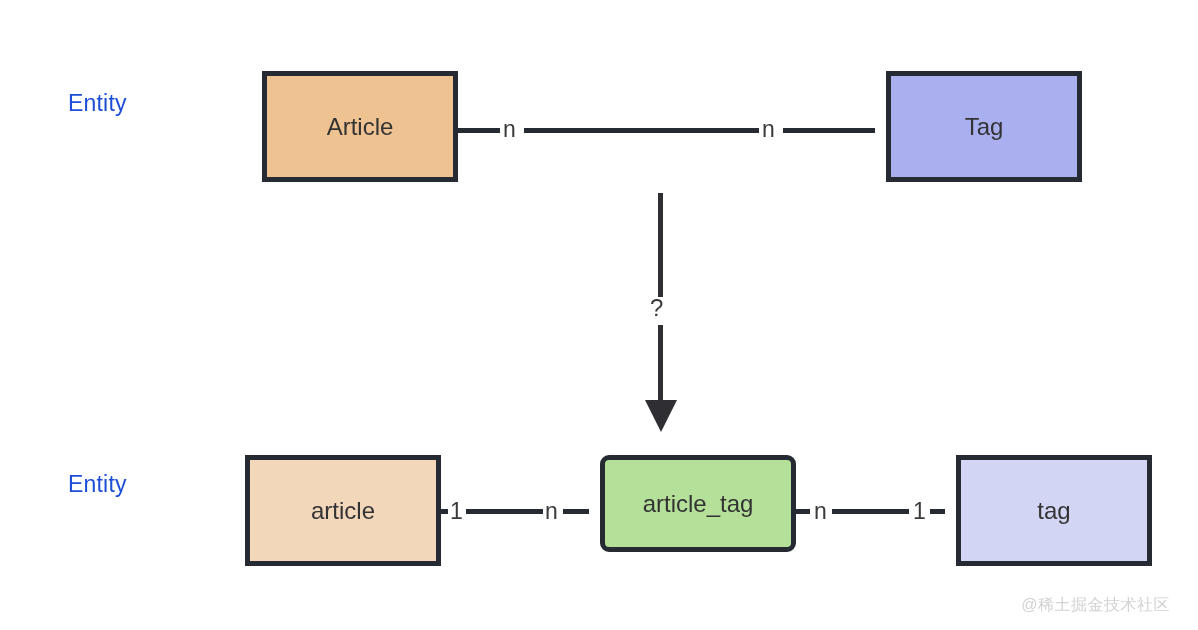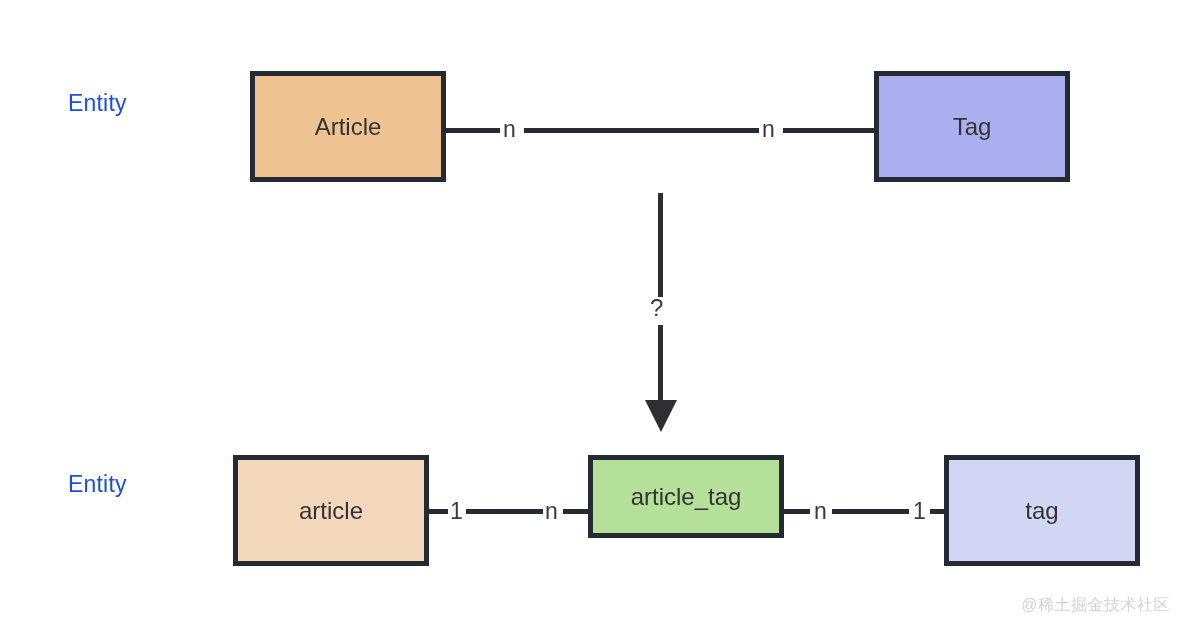--- a/index.html
+++ b/index.html
@@ -35,37 +35,38 @@
     position: absolute;
     box-sizing: border-box;
     border: 5px solid #262a33;
     display: flex;
     align-items: center;
     justify-content: center;
     color: #333333;
     font-size: 24px;
     font-weight: normal;
     z-index: 3;
+    margin-left: 12px;
   }
   .node-label {
     pointer-events: none;
     line-height: 1;
   }
 
   #node-article-entity {
     left: 250px; top: 71px; width: 196px; height: 111px;
   }
   #node-tag-entity {
     left: 874px; top: 71px; width: 196px; height: 111px;
   }
   #node-article-table {
     left: 233px; top: 455px; width: 196px; height: 111px;
   }
   #node-article-tag-table {
-    left: 588px; top: 455px; width: 196px; height: 83px;
+    left: 588px; top: 455px; width: 196px; height: 97px; border-radius: 9px;
   }
   #node-tag-table {
     left: 944px; top: 455px; width: 196px; height: 111px;
   }
 
   
   .hline {
     position: absolute;
     height: 5px;
     background: #262a33;

